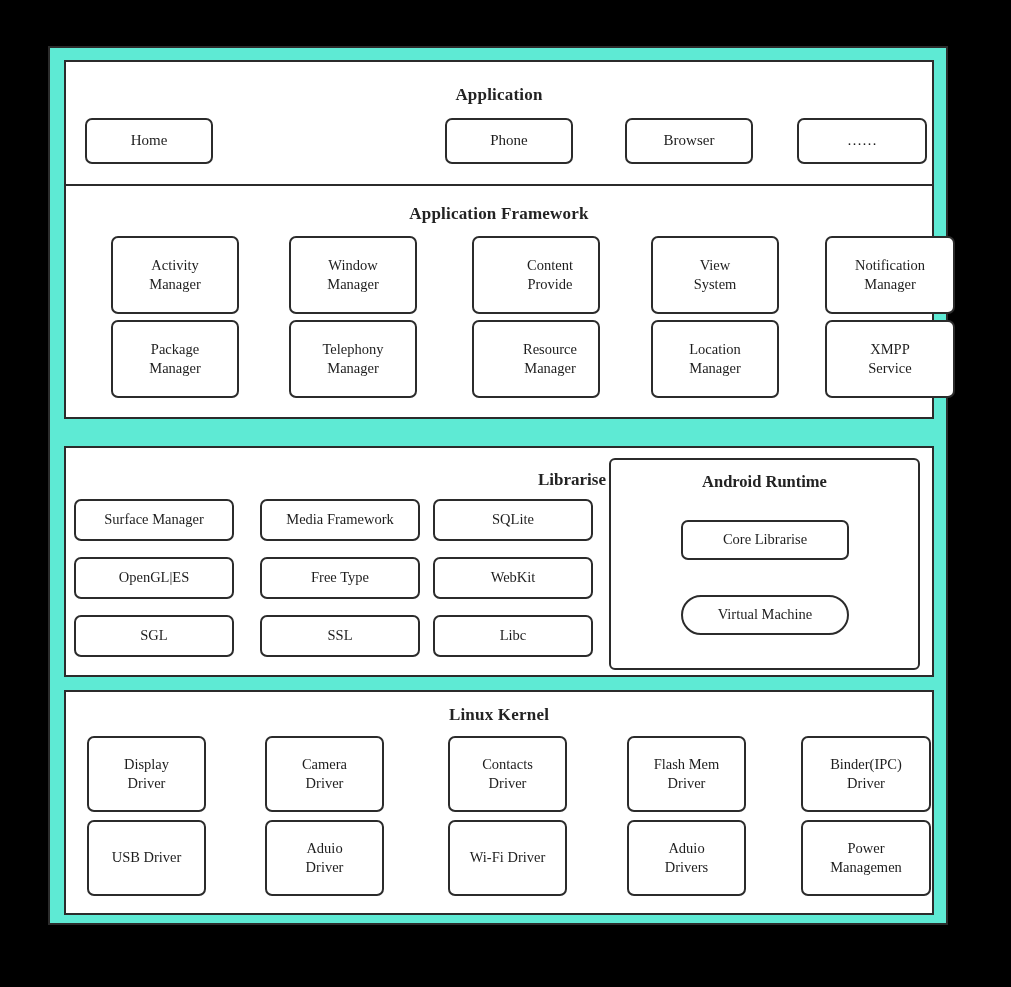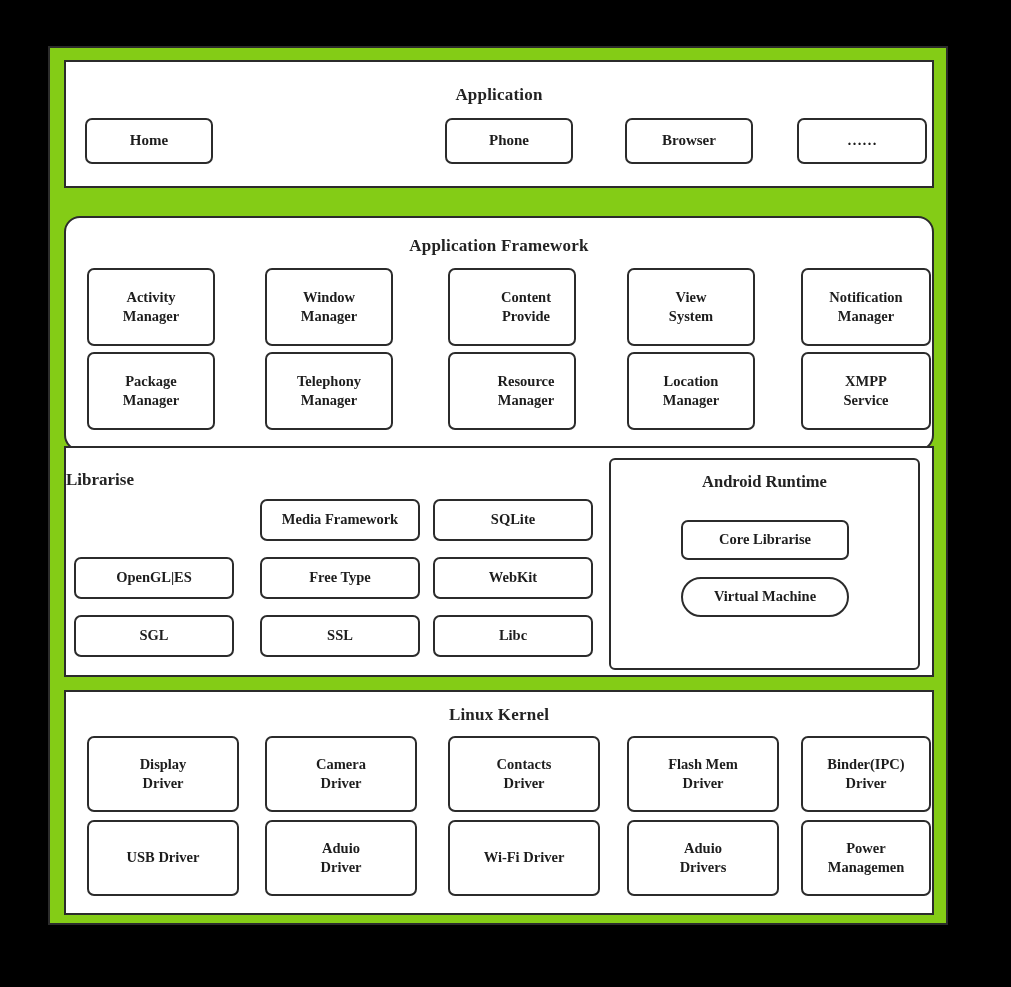--- a/index.html
+++ b/index.html
@@ -14,37 +14,37 @@
     font-family: "Liberation Serif", "DejaVu Serif", serif;
   }
 
   
   #diagram-page {
     position: absolute;
     left: 48px;
     top: 46px;
     width: 900px;
     height: 879px;
-    background: #84cc16;
+    background: #5eead4;
     box-sizing: border-box;
     border: 2px solid #2b2b2b;
     padding: 0;
   }
 
   
   .layer {
     position: absolute;
     left: 14px;
     box-sizing: border-box;
     border: 2px solid #2b2b2b;
     background: #ffffff;
     width: 870px;
   }
   #layer-application      { top: 12px;  height: 128px; }
-  #layer-framework        { top: 168px; height: 235px; border-radius: 16px; }
+  #layer-framework        { top: 136px; height: 235px; }
   #layer-libraries        { top: 398px; height: 231px; }
   #layer-kernel           { top: 642px; height: 225px; }
 
   .layer-title {
     position: absolute;
     left: 0;
     right: 0;
     text-align: center;
     font-weight: bold;
     font-size: 17px;
@@ -54,39 +54,39 @@
   #layer-application .layer-title { top: 23px; }
   #layer-framework   .layer-title { top: 18px; }
   #layer-kernel      .layer-title { top: 13px; }
 
   
   #libraries-title {
     position: absolute;
     top: 22px;
     left: 0;
     width: 540px;
-    text-align: left;
+    text-align: right;
     font-weight: bold;
     font-size: 17px;
     color: #232323;
   }
 
   
   .node {
     position: absolute;
     box-sizing: border-box;
     border: 2px solid #2b2b2b;
     border-radius: 7px;
     background: #ffffff;
     display: flex;
     flex-direction: column;
     align-items: center;
     justify-content: center;
     text-align: center;
-    font-weight: bold;
+    font-weight: normal;
     color: #1d1d1d;
     line-height: 1.32;
   }
   .node .line { display: block; white-space: nowrap; }
 
   
   .app-node {
     top: 56px;
     width: 128px;
     height: 46px;
@@ -96,20 +96,21 @@
   .app-node.c1 { left: 199px; }
   .app-node.c2 { left: 379px; }
   .app-node.c3 { left: 559px; }
   .app-node.c4 { left: 731px; width: 130px; }
 
   
   .fw-node {
     width: 128px;
     height: 78px;
     font-size: 14.5px;
+    margin-left: 24px;
   }
   .fw-node.r0 { top: 50px; }
   .fw-node.r1 { top: 134px; }
   .fw-node.c0 { left: 21px; }
   .fw-node.c1 { left: 199px; }
   .fw-node.c2 { left: 382px; padding-left: 28px; }
   .fw-node.c3 { left: 561px; }
   .fw-node.c4 { left: 735px; width: 130px; }
 
   
@@ -147,25 +148,25 @@
     font-size: 16.5px;
     color: #232323;
   }
   .rt-node {
     width: 168px;
     height: 40px;
     left: 70px;
     font-size: 14.5px;
   }
   .rt-node.r0 { top: 60px; }
-  .rt-node.r1 { top: 117px; border-radius: 20px; }
+  .rt-node.r1 { top: 135px; border-radius: 20px; }
 
   
   .k-node {
-    width: 152px;
+    width: 119px;
     height: 76px;
     font-size: 14.5px;
   }
   .k-node.r0 { top: 44px; }
   .k-node.r1 { top: 128px; }
   .k-node.c0 { left: 21px; }
   .k-node.c1 { left: 199px; }
   .k-node.c2 { left: 382px; }
   .k-node.c3 { left: 561px; }
   .k-node.c4 { left: 735px; width: 130px; }
@@ -234,20 +235,23 @@
     </div>
     <div class="node fw-node r1 c4">
       <span class="line">XMPP</span>
       <span class="line">Service</span>
     </div>
   </div>
 
   <div class="layer" id="layer-libraries">
     <div id="libraries-title">Librarise</div>
 
+    <div class="node lib-node r0 c0">
+      <span class="line">Surface Manager</span>
+    </div>
     <div class="node lib-node r0 c1">
       <span class="line">Media Framework</span>
     </div>
     <div class="node lib-node r0 c2">
       <span class="line">SQLite</span>
     </div>
 
     <div class="node lib-node r1 c0">
       <span class="line">OpenGL|ES</span>
     </div>

